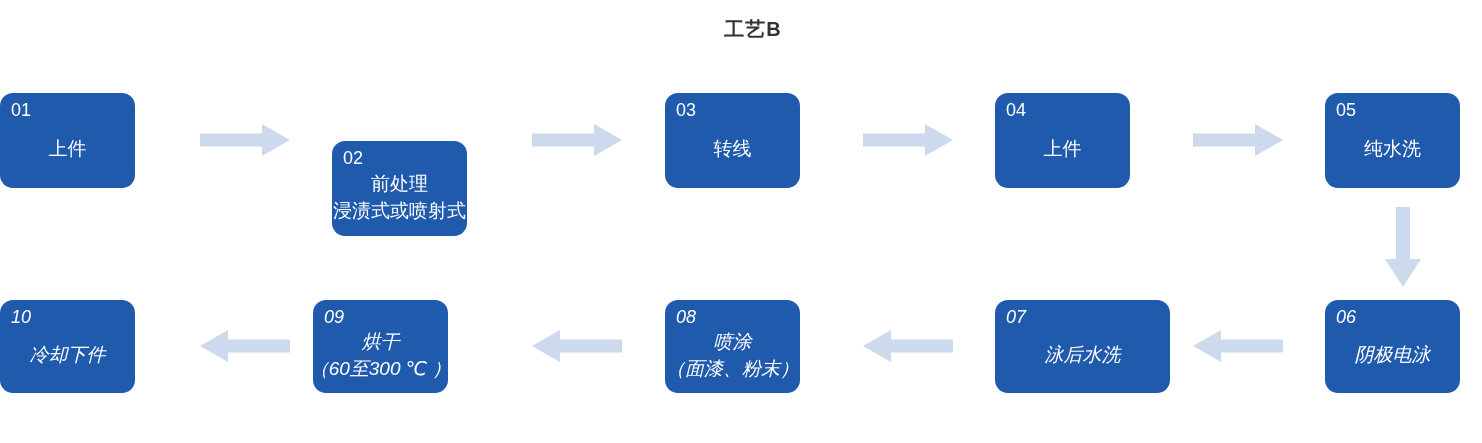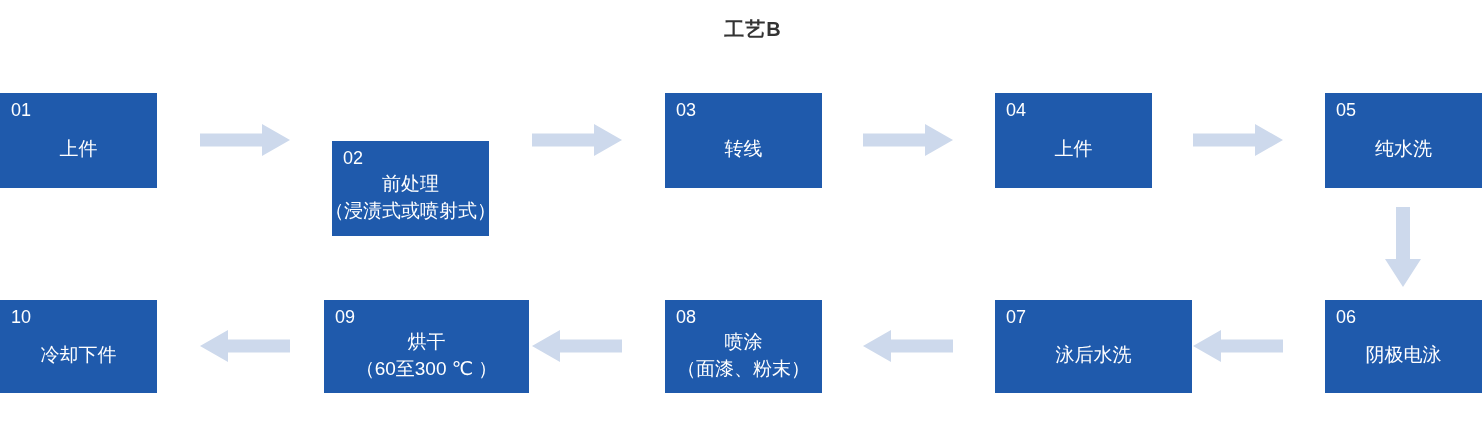--- a/index.html
+++ b/index.html
@@ -12,40 +12,41 @@
   }
   .title {
     position:absolute; top:16px; left:12px; width:100%;
     text-align:center;
     font-size:20px; font-weight:700;
     color:var(--title-text,#333333);
     letter-spacing:1px;
   }
   .box {
     position:absolute;
-    width:157px;
+    width:135px;
     background:var(--box-bg,#1f5aac);
     color:var(--box-text,#ffffff);
+    border-radius:13px;
   }
   .box .num {
     position:absolute; top:6px; left:11px;
     font-size:18px; line-height:22px; font-weight:400;
   }
   .box .label {
     position:absolute; left:0; top:0; right:0; bottom:0;
     display:flex; flex-direction:column;
     align-items:center; justify-content:center;
     padding:16px 4px 0 4px; box-sizing:border-box;
     font-size:19px; line-height:27px; font-weight:400;
     text-align:center; white-space:nowrap;
   }
   .arrow { position:absolute; color:var(--arrow-fill,#cdd9ec); }
   .arrow svg { display:block; }
   .r-top { top:93px; height:95px; }
-  .r-bot { top:300px; height:93px; }
+  .r-bot { top:300px; height:93px;font-style:italic; }
 </style>
 </head>
 <body>
 
 <div class="canvas">
 
   <div class="title">工艺B</div>
 
   <div class="box r-top" style="left:0px;">
     <span class="num">01</span>
@@ -152,21 +153,21 @@
       <div>（面漆、粉末）</div>
     </div>
   </div>
 
   <span class="arrow" style="left:532px; top:330px;">
     <svg width="90" height="32" viewBox="0 0 90 32">
         <polygon fill="currentColor" points="90,9.5 28,9.5 28,0 0,16 28,32 28,22.5 90,22.5"></polygon>
       </svg>
   </span>
 
-  <div class="box r-bot" style="left:324px;padding-left:48px;">
+  <div class="box r-bot" style="left:313px;">
     <span class="num">09</span>
     <div class="label">
       <div>烘干</div>
       <div>（60至300 ℃ ）</div>
     </div>
   </div>
 
   <span class="arrow" style="left:200px; top:330px;">
     <svg width="90" height="32" viewBox="0 0 90 32">
         <polygon fill="currentColor" points="90,9.5 28,9.5 28,0 0,16 28,32 28,22.5 90,22.5"></polygon>

